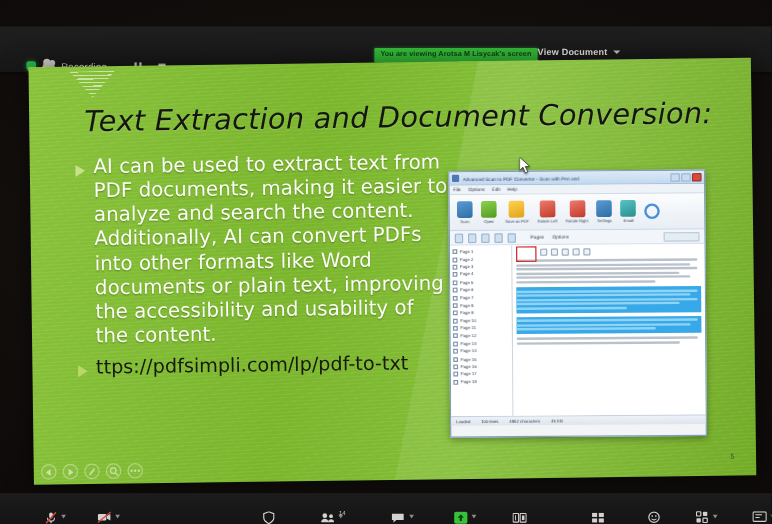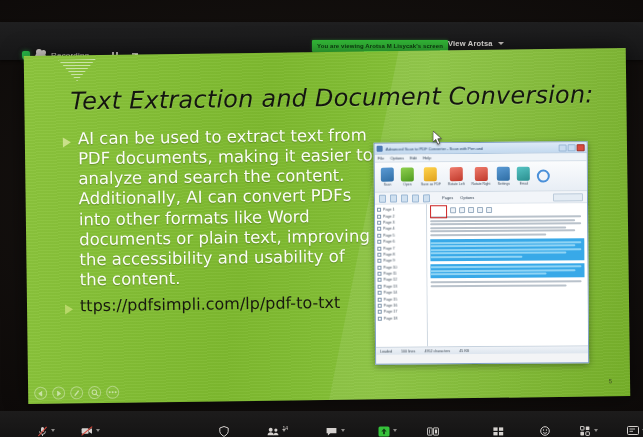--- a/index.html
+++ b/index.html
@@ -268,21 +268,21 @@
           <i></i>
         </div>
       <div class="stop-ico"></div>
     </div>
 
     <div class="share-banner">
       <span>You are viewing Arotsa M Lisycak's screen</span>
     </div>
 
     <div class="view-options">
-      <span>View Arotsa</span>
+      <span>View Document</span>
       <div class="chev"></div>
     </div>
   </div>
 
   <div class="slide-wrap">
     <div class="slide">
 
       <div class="deco-tri"></div>
 
       <div class="slide-title">Text Extraction and Document Conversion:</div>

